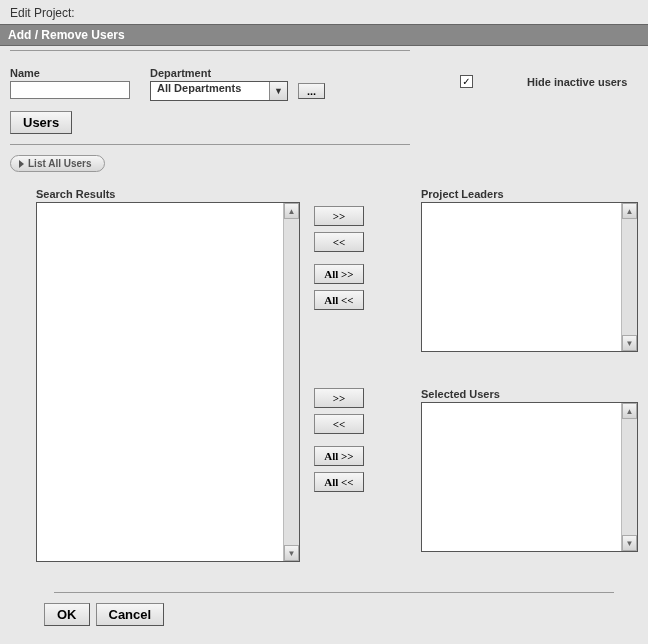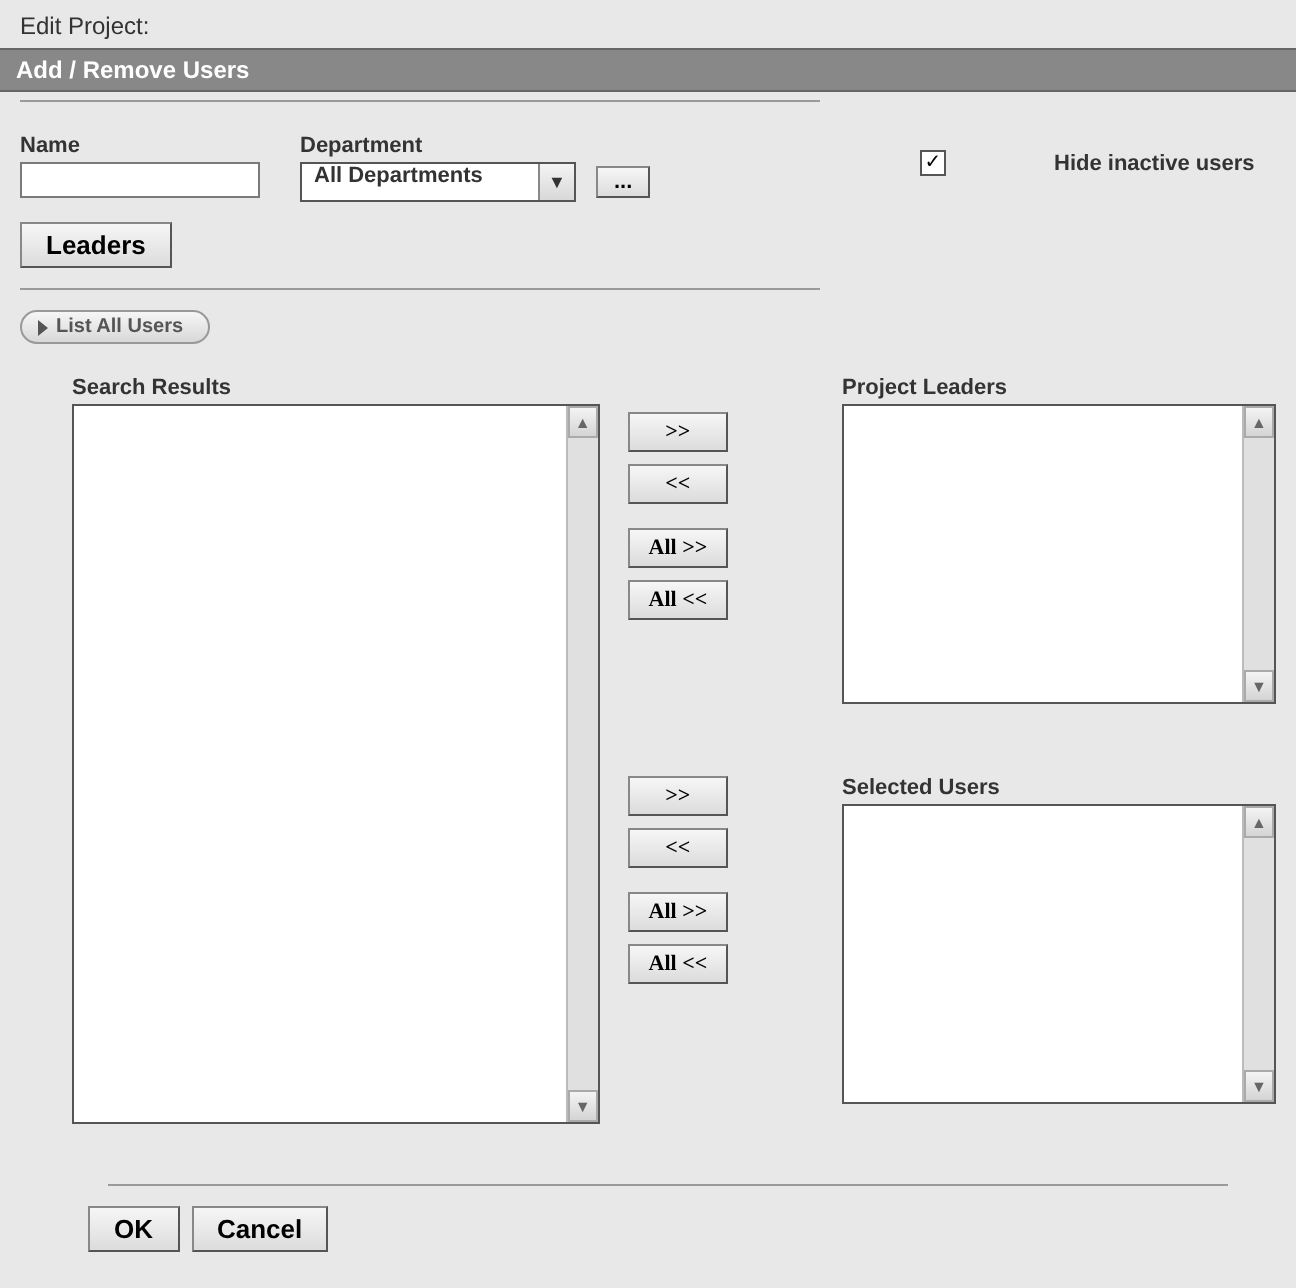--- a/index.html
+++ b/index.html
@@ -166,21 +166,21 @@
           <div style="display:flex; gap:10px; align-items:center;">
             <div class="select-wrap">
               <span class="select-text">All Departments</span>
               <span class="select-btn">▼</span>
             </div>
             <button class="btn ellipsis-btn">...</button>
           </div>
         </div>
       </div>
       <div style="margin-top:10px;">
-        <button class="btn btn-bold">Leaders</button>
+        <button class="btn btn-bold">Users</button>
       </div>
       <hr class="hr" style="margin-top:10px;">
       <div>
         <span class="pill-btn">
           <span class="tri"></span>
           <span>List All Users</span>
         </span>
       </div>
     </div>
 

